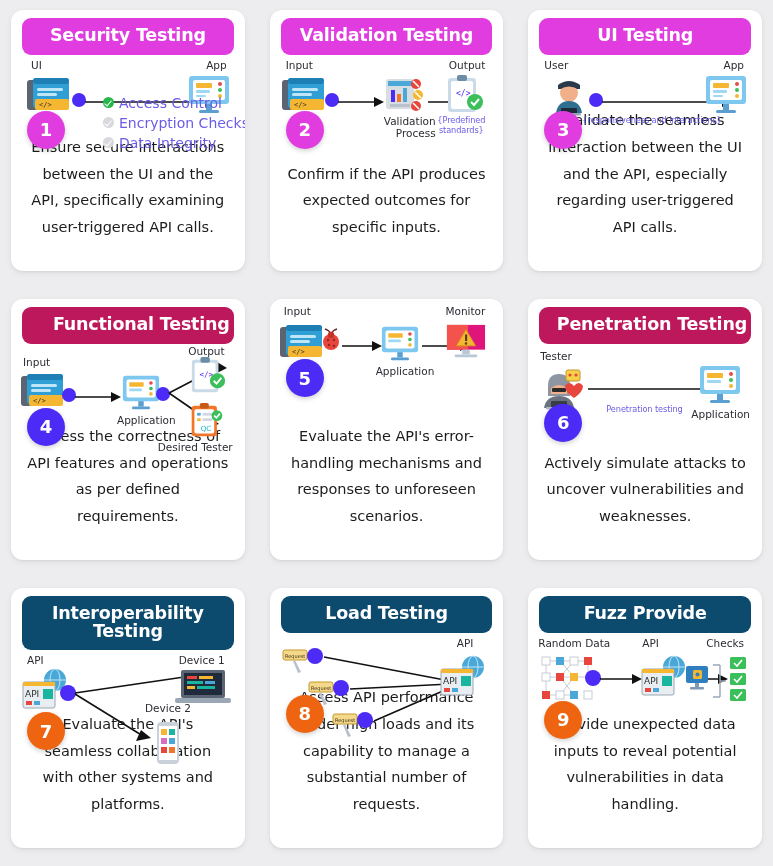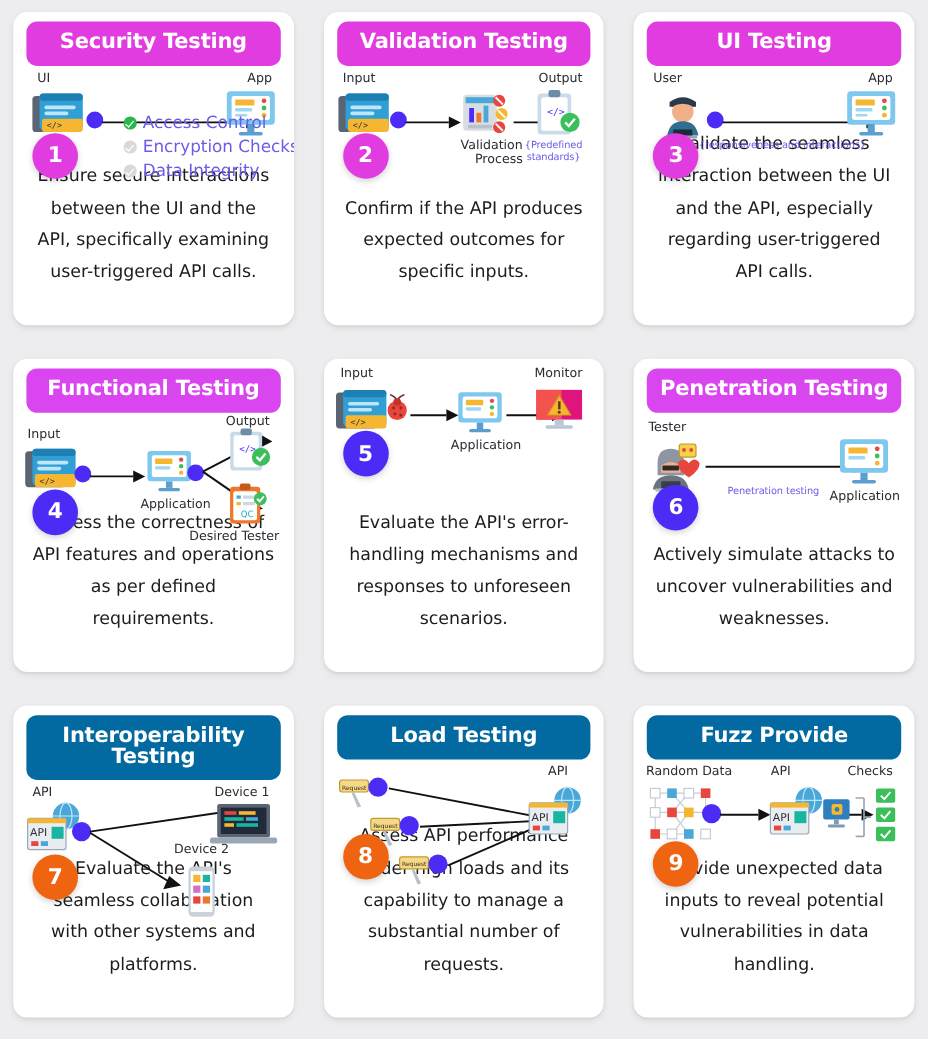--- a/index.html
+++ b/index.html
@@ -34,22 +34,22 @@
     border-radius: 9px;
     text-align: center;
     color: #fff;
     font-weight: bold;
     font-size: 17.5px;
     letter-spacing: -0.2px;
     padding: 9px 4px 10px 4px;
     line-height: 1;
   }
   .theme-magenta .hdr { background: #e03ce0; }
-  .theme-purple  .hdr { background: #d946ef; }
-  .theme-orange  .hdr { background: #0369a1; }
+  .theme-purple  .hdr { background: #be185d; text-align: right; }
+  .theme-orange  .hdr { background: #0c4a6e; }
 
   .diagram {
     position: relative;
     height: 118px;
     margin: 4px 6px 0 6px;
   }
   .dlabel {
     position: absolute;
     font-size: 10.5px;
     color: #2b2b33;

